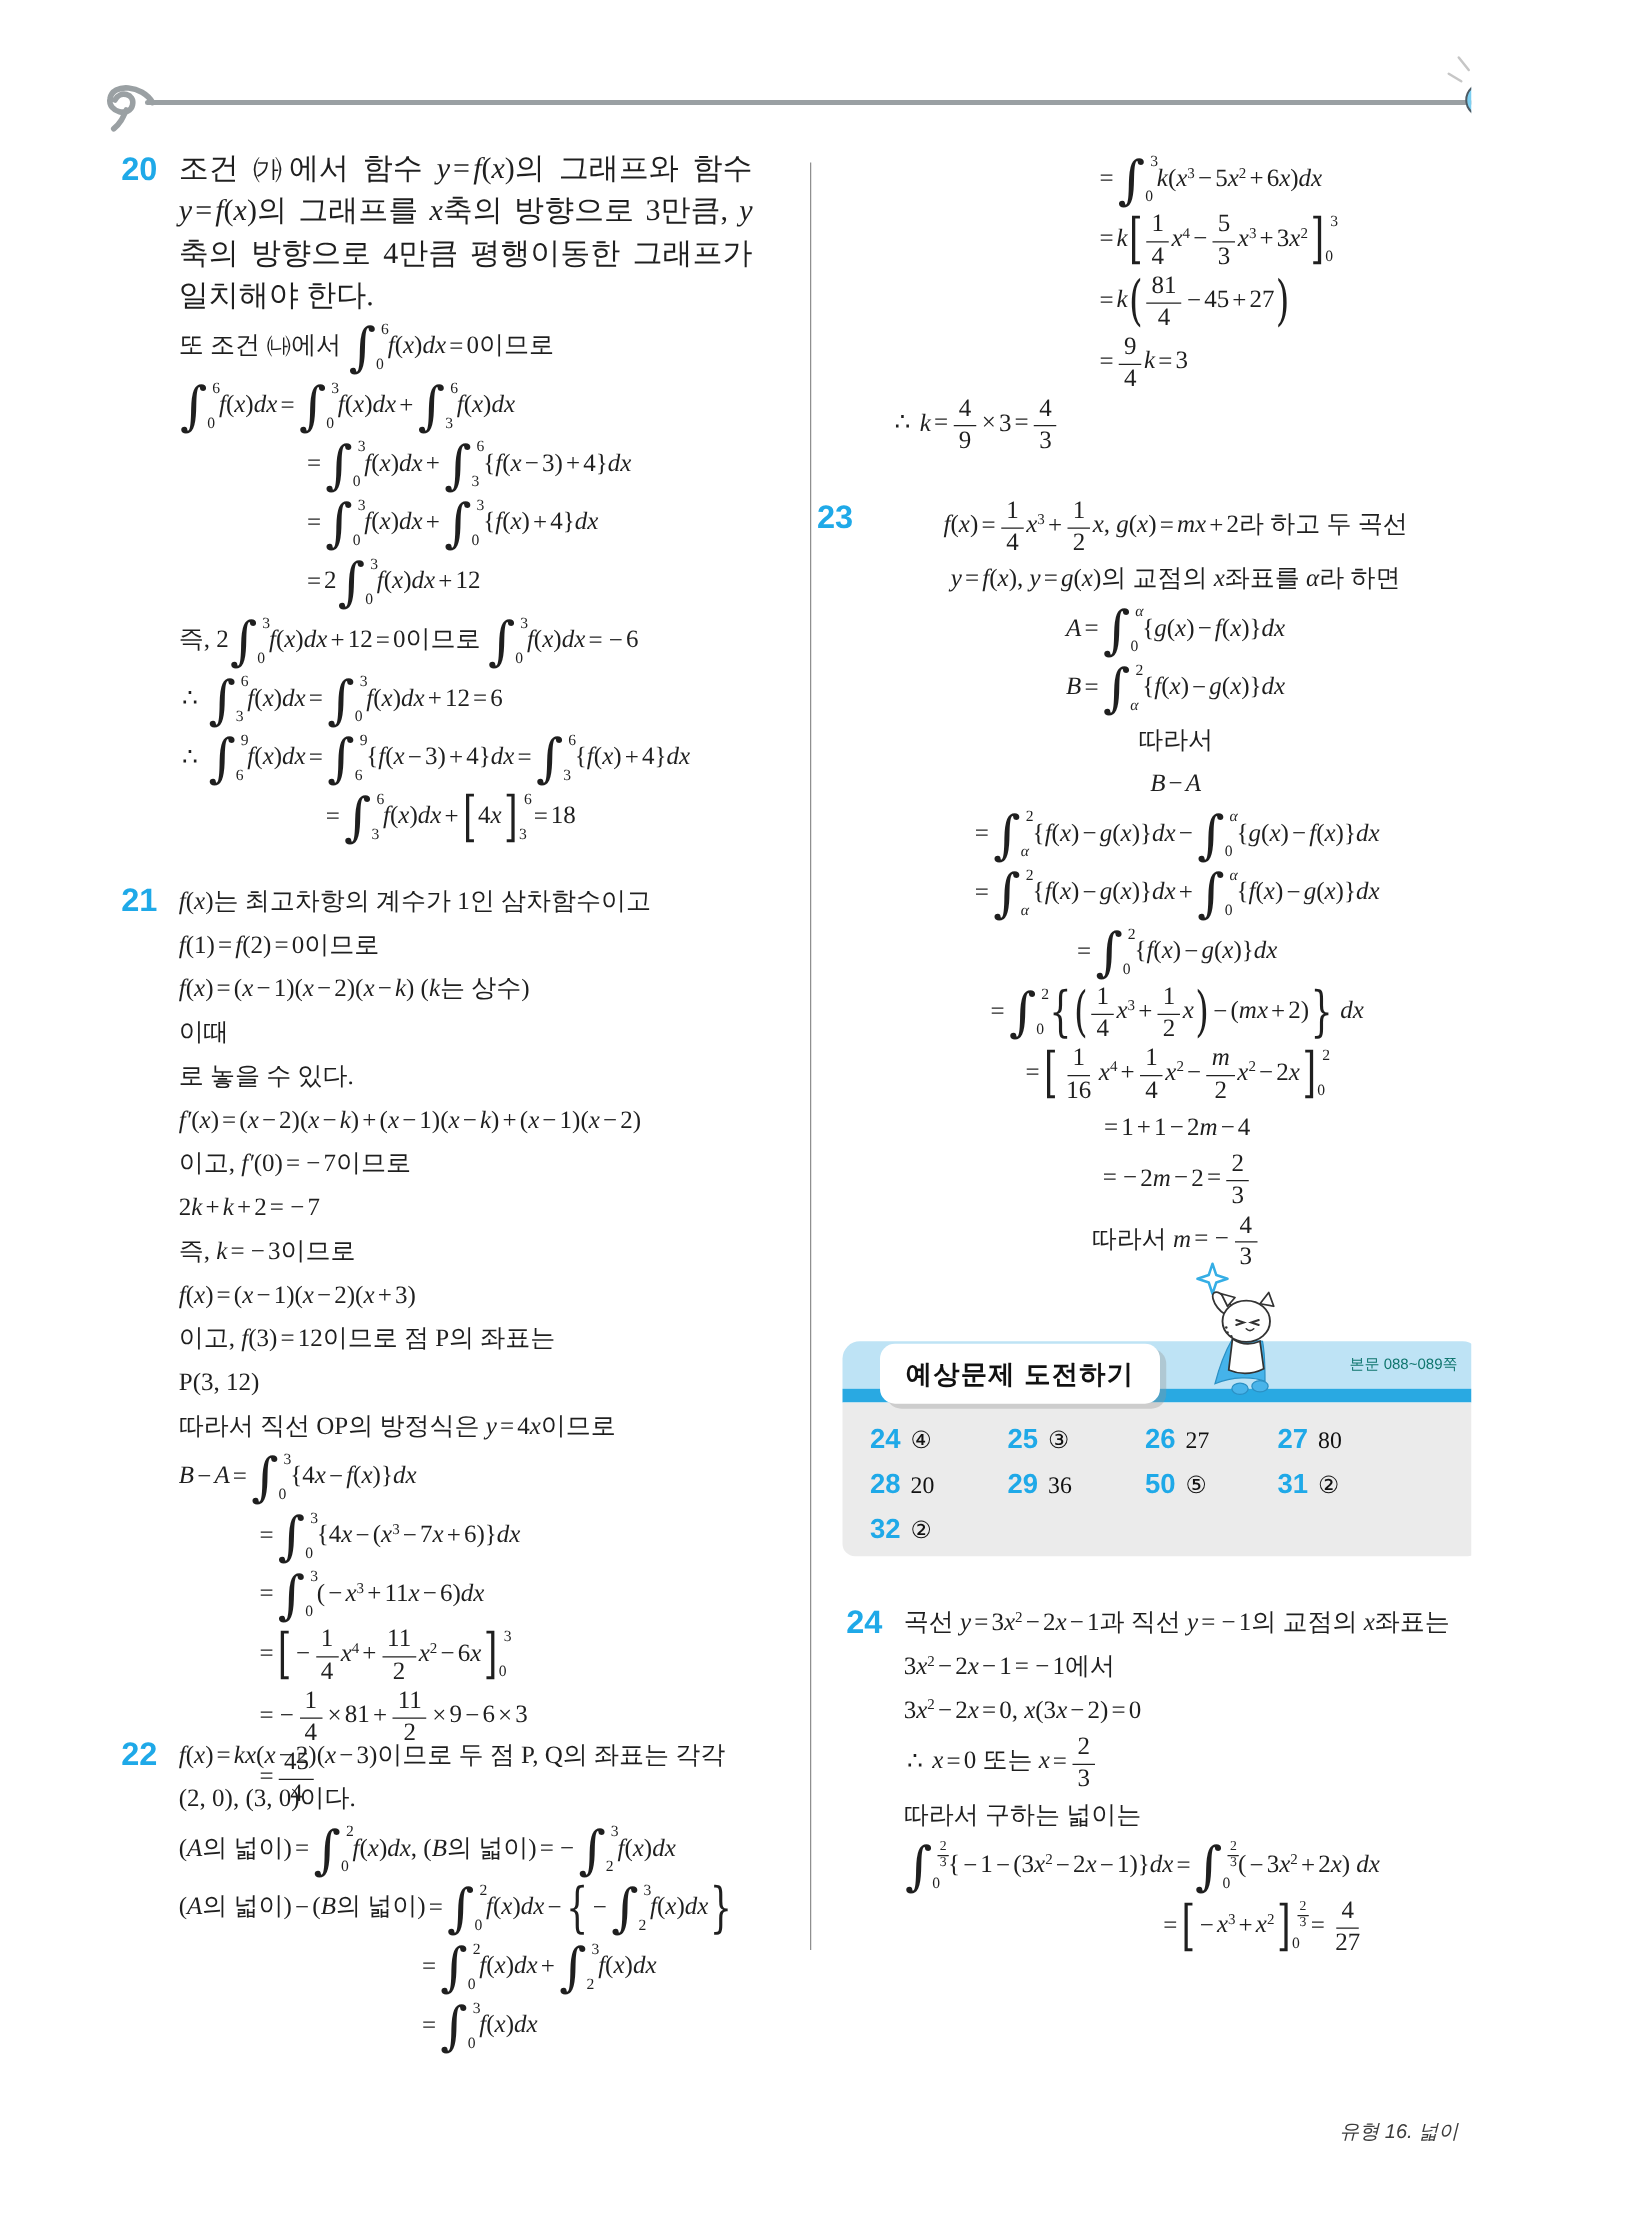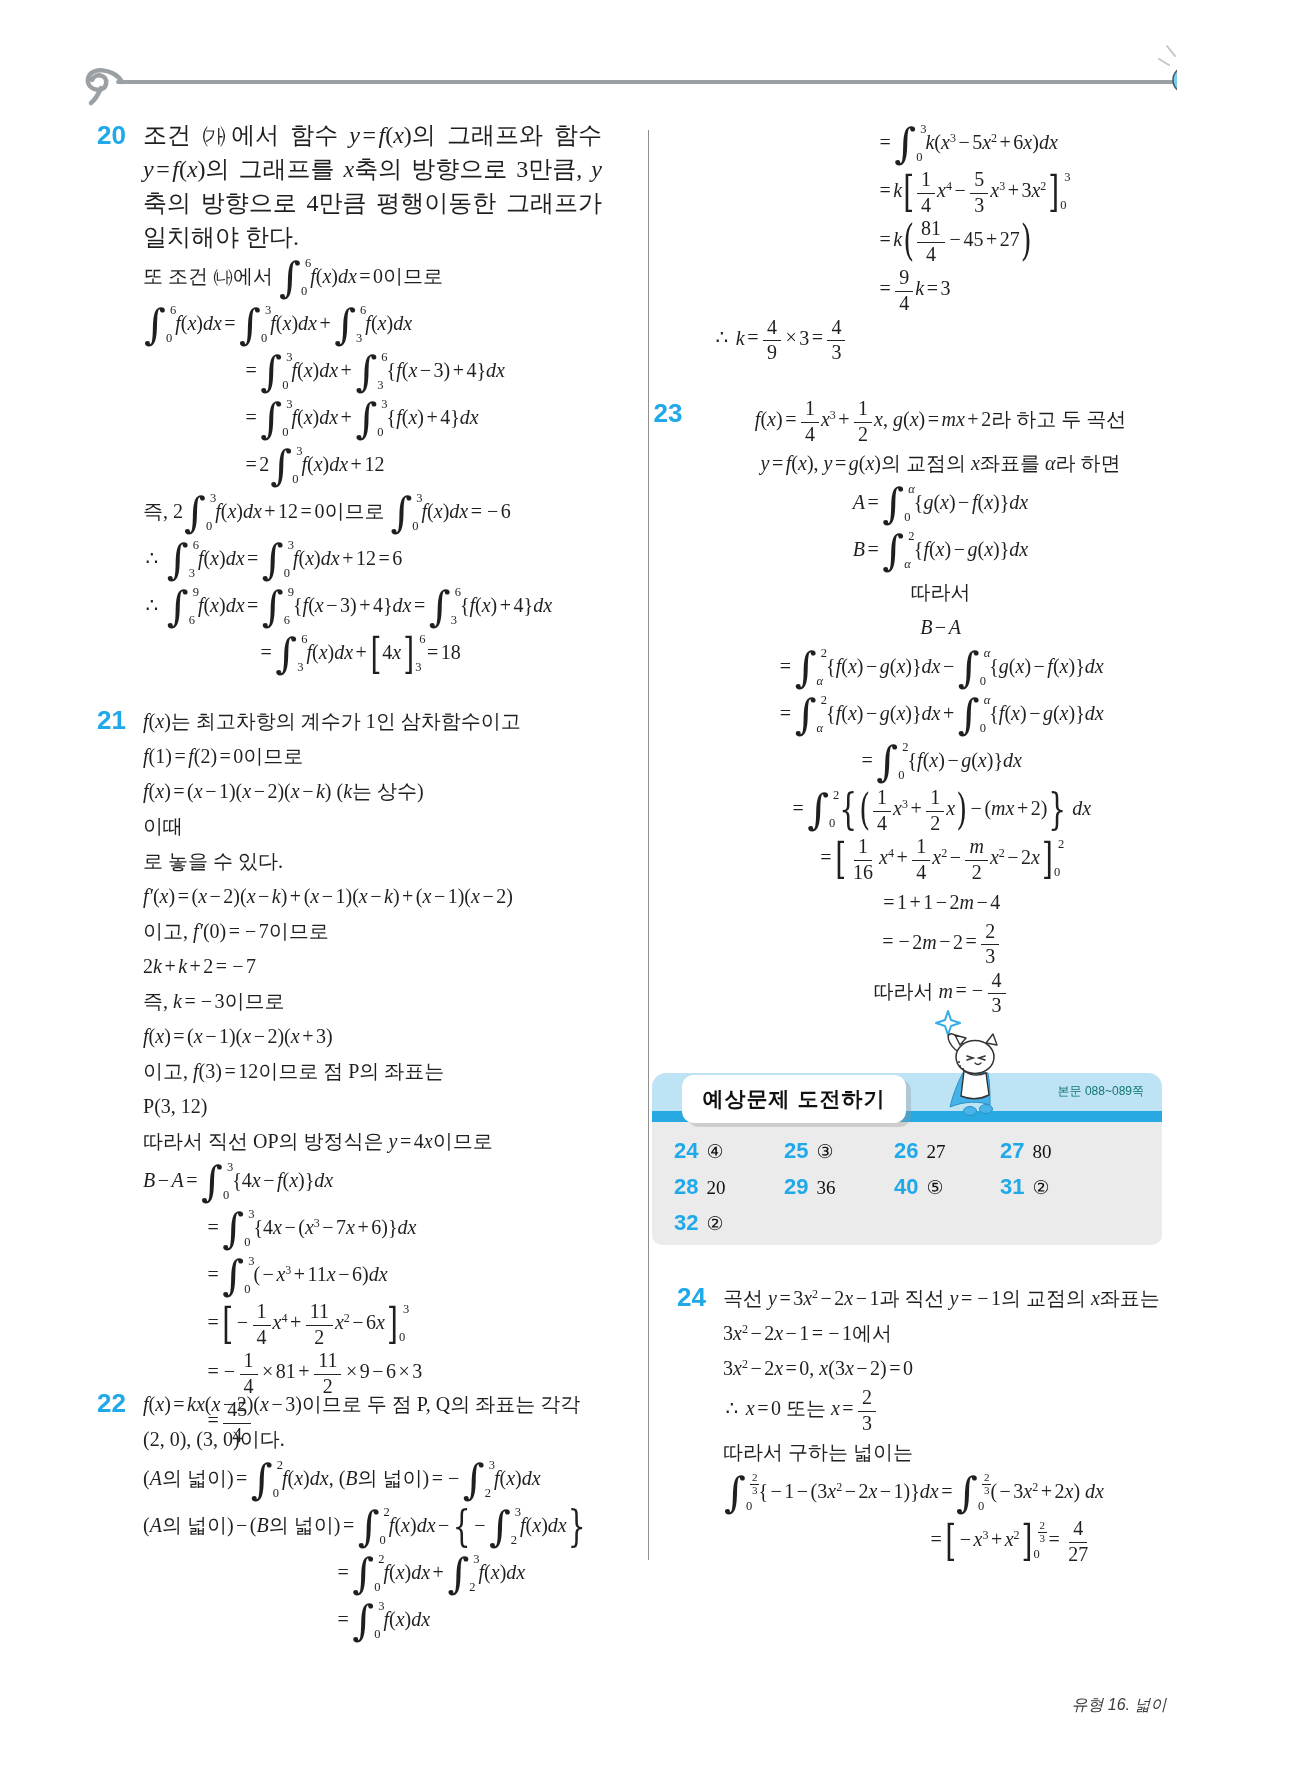--- a/index.html
+++ b/index.html
@@ -34,21 +34,21 @@
   .ibd{display:flex;flex-direction:column;justify-content:space-between;font-size:12.5px;line-height:12px;padding:2px 0 4px;margin-left:1px;font-style:normal;}
   .ibt{transform:translateX(3px);}
   .ibb{transform:translateX(-1px);}
   .ibd .fr{font-size:11px;line-height:1;margin:0;}
   .ibd .fr .nu{padding:0 2px 1px;border-bottom-width:1px;}
   .ibd .fr .de{padding:0 2px;}
 
   .bigd{display:inline-block;vertical-align:middle;transform:scaleY(1.55);font-size:28px;line-height:46px;font-family:"DejaVu Serif",serif;font-style:normal;margin:0 1px;}
 
   
-  .ansbox{position:absolute;left:652px;top:1073px;width:510px;height:172px;}
+  .ansbox{position:absolute;left:674px;top:1073px;width:510px;height:172px;}
   .ab-head{position:absolute;left:0;top:0;width:510px;height:38px;background:#bee3f5;border-radius:14px 14px 0 0;}
   .ab-strip{position:absolute;left:0;top:38px;width:510px;height:11px;background:#29a9e2;}
   .ab-body{position:absolute;left:0;top:49px;width:510px;height:123px;background:#ebebeb;border-radius:0 0 10px 10px;}
   .ab-tab{position:absolute;left:30px;top:2px;width:224px;height:48px;background:#ffffff;border-radius:12px;box-shadow:5px 4px 0 rgba(150,150,150,.35);display:flex;align-items:center;justify-content:center;z-index:2;}
   .ab-tab span{font-family:"Liberation Sans","DejaVu Sans",sans-serif;font-weight:700;font-size:21px;letter-spacing:1px;color:#111;}
   .ab-pages{position:absolute;right:18px;top:10px;font-family:"Liberation Sans","DejaVu Sans",sans-serif;font-size:12px;color:#0f766e;z-index:2;}
   .ansgrid{display:grid;grid-template-columns:110px 110px 106px auto;row-gap:10px;padding:16px 0 0 22px;}
   .ansitem{display:flex;align-items:baseline;}
   .ansno{font-family:"Liberation Sans","DejaVu Sans",sans-serif;font-weight:700;font-size:22px;color:#1fa9e8;margin-right:8px;}
   .ansval{font-size:19px;color:#111;}
@@ -212,21 +212,21 @@
           </div>
           <div class="ansitem">
             <span class="ansno">28</span>
             <span class="ansval">20</span>
           </div>
           <div class="ansitem">
             <span class="ansno">29</span>
             <span class="ansval">36</span>
           </div>
           <div class="ansitem">
-            <span class="ansno">40</span>
+            <span class="ansno">50</span>
             <span class="ansval">⑤</span>
           </div>
           <div class="ansitem">
             <span class="ansno">31</span>
             <span class="ansval">②</span>
           </div>
           <div class="ansitem">
             <span class="ansno">32</span>
             <span class="ansval">②</span>
           </div>

